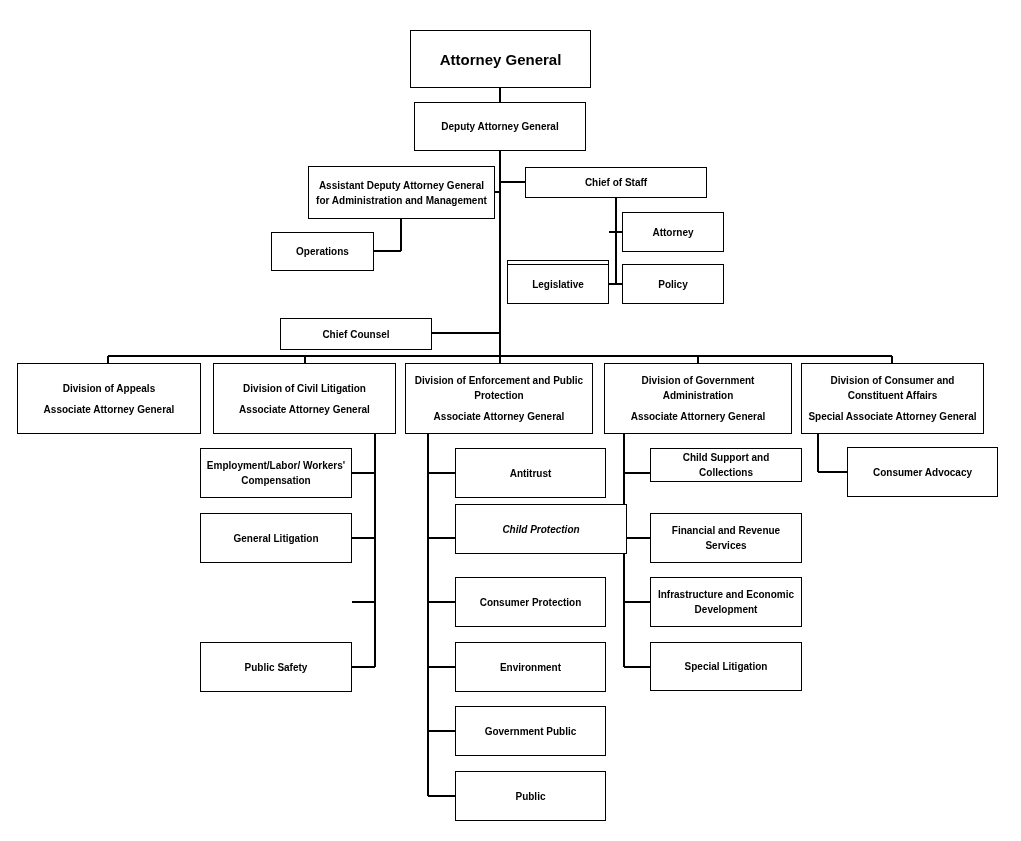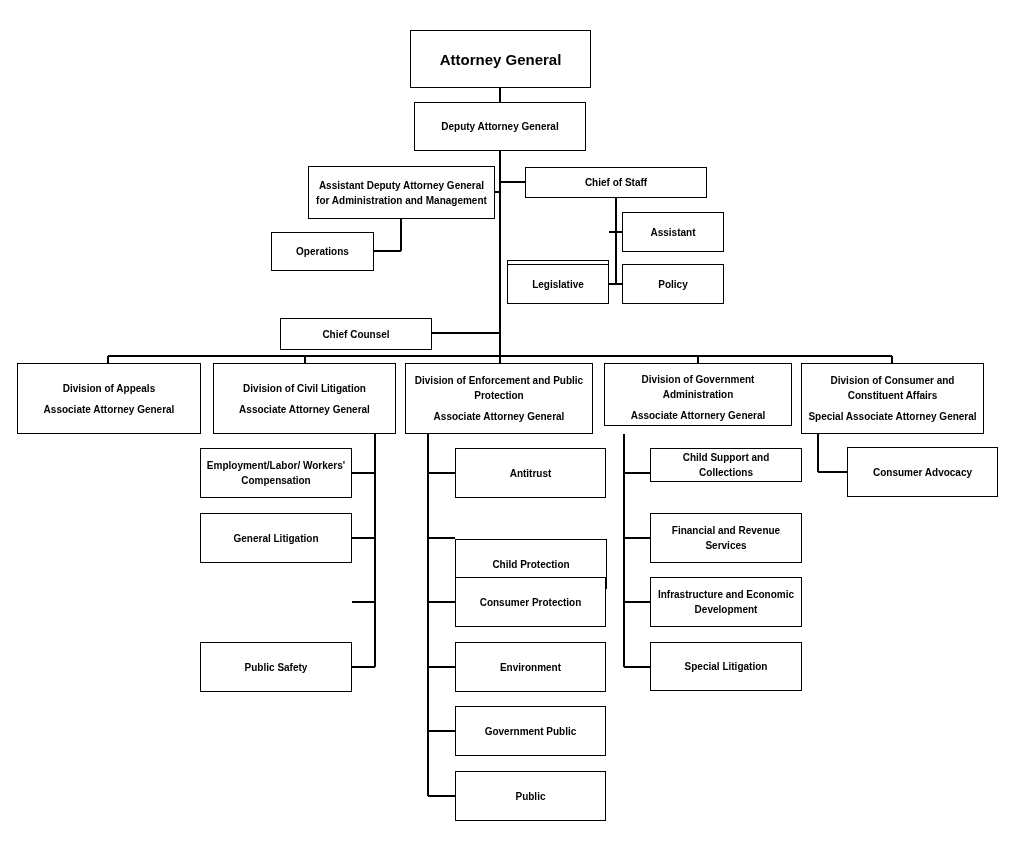--- a/index.html
+++ b/index.html
@@ -23,28 +23,28 @@
   #b-chiefstaff{ left:525px; top:167px; width:182px; height:31px; }
   #b-comms     { left:507px; top:212px; width:102px; height:38px;margin-top:48px; }
   #b-exec      { left:622px; top:212px; width:102px; height:40px; }
   #b-legis     { left:507px; top:264px; width:102px; height:40px; }
   #b-policy    { left:622px; top:264px; width:102px; height:40px; }
   #b-ops       { left:271px; top:232px; width:103px; height:39px;text-align:right; }
   #b-counsel   { left:280px; top:318px; width:152px; height:32px; }
   #b-div-appeals { left:17px;  top:363px; width:184px; height:71px; }
   #b-div-civil   { left:213px; top:363px; width:183px; height:71px; }
   #b-div-enf     { left:405px; top:363px; width:188px; height:71px; }
-  #b-div-gov     { left:604px; top:363px; width:188px; height:63px;justify-content:flex-end; }
+  #b-div-gov     { left:604px; top:363px; width:188px; height:71px; }
   #b-div-cons    { left:801px; top:363px; width:183px; height:71px; }
   #b-emp      { left:200px; top:448px; width:152px; height:50px; }
   #b-genlit   { left:200px; top:513px; width:152px; height:50px; }
   #b-health   { left:200px; top:577px; width:152px; height:50px; }
   #b-pubsaf   { left:200px; top:642px; width:152px; height:50px; }
   #b-anti     { left:455px; top:448px; width:151px; height:50px; }
-  #b-chprot   { left:455px; top:539px; width:152px; height:50px; }
+  #b-chprot   { left:455px; top:504px; width:172px; height:50px;font-style:italic; }
   #b-consprot { left:455px; top:577px; width:151px; height:50px; }
   #b-env      { left:455px; top:642px; width:151px; height:50px; }
   #b-govfraud { left:455px; top:706px; width:151px; height:50px; }
   #b-privacy  { left:455px; top:771px; width:151px; height:50px; }
   #b-chsup    { left:650px; top:448px; width:152px; height:34px; }
   #b-finrev   { left:650px; top:513px; width:152px; height:50px; }
   #b-infra    { left:650px; top:577px; width:152px; height:50px; }
   #b-speclit  { left:650px; top:642px; width:152px; height:49px; }
   #b-consadv  { left:847px; top:447px; width:151px; height:50px; }
 </style>
@@ -116,21 +116,21 @@
 
   <div class="node" id="b-chiefstaff">
     <span>Chief of Staff</span>
   </div>
 
   <div class="node" id="b-comms">
     <span>Communications</span>
   </div>
 
   <div class="node" id="b-exec">
-    <span>Assistant</span>
+    <span>Attorney</span>
   </div>
 
   <div class="node" id="b-legis">
     <span>Legislative</span>
   </div>
 
   <div class="node" id="b-policy">
     <span>Policy</span>
   </div>
 

